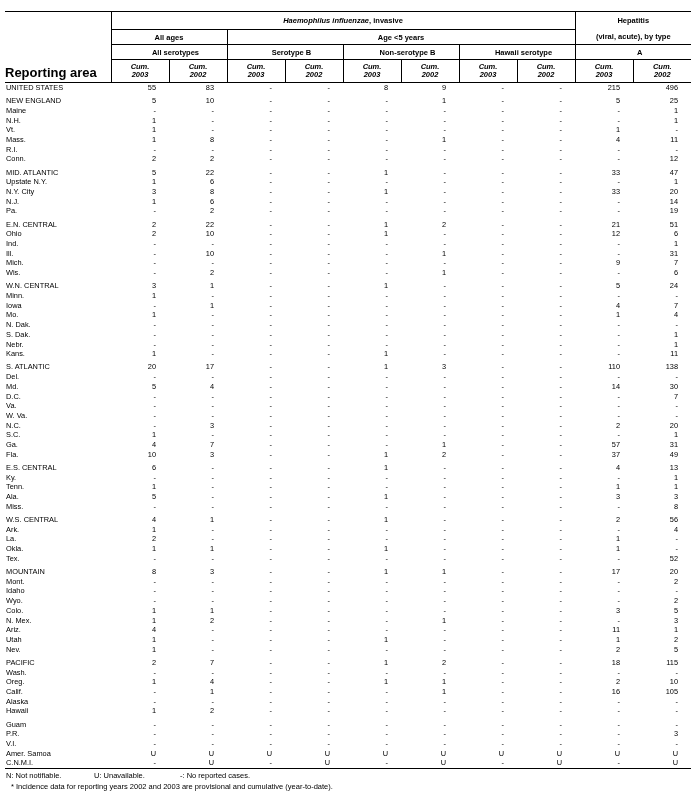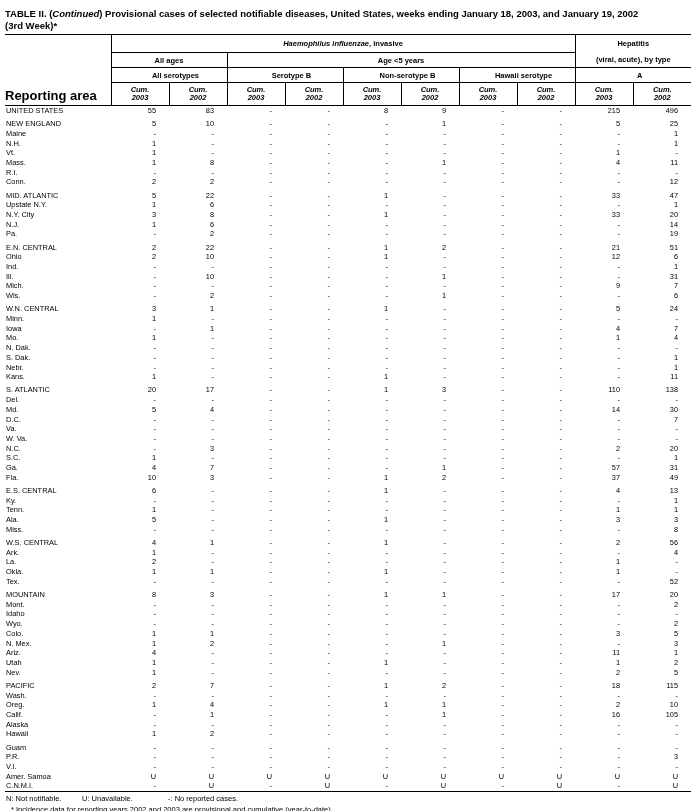--- a/index.html
+++ b/index.html
@@ -20,33 +20,29 @@
   tr.hr3 td{height:12px;padding-left:13px;}
   tr.hr4 td{height:20px;border-bottom:1.5px solid #000;}
   tr.hr4 td div{line-height:8.5px;font-size:7.5px;font-style:italic;}
   .disease-italic{font-style:italic;}
   tbody td{font-size:7.4px;height:9.7px;line-height:9.7px;padding:0;white-space:nowrap;overflow:hidden;}
   tbody td.area{text-align:left;padding-left:1px;}
   tbody td.val{text-align:right;padding-right:13px;}
   tr.gap td{height:3.5px;line-height:3.5px;}
   .legend{font-size:7.5px;margin-top:2px;padding-left:1px;}
   .legend span{display:inline-block;}
-  .legend .l1{width:76px;}
+  .legend .l1{width:88px;}
   .legend .l2{width:86px;}
   .footnote{font-size:7.5px;margin-top:2px;padding-left:6px;}
 </style>
 </head>
 <body>
 
 <div class="page">
 
-  <div class="title">
-    <span>TABLE II. (</span><span class="it">Continued</span><span>) Provisional cases of selected notifiable diseases, United States, weeks ending January 18, 2003, and January 19, 2002</span><br>
-    <span>(3rd Week)*</span>
-  </div>
 
   <table>
     <colgroup>
       <col class="c-area">
       <col class="c-num">
         <col class="c-num">
         <col class="c-num">
         <col class="c-num">
         <col class="c-num">
       <col class="c-num">

